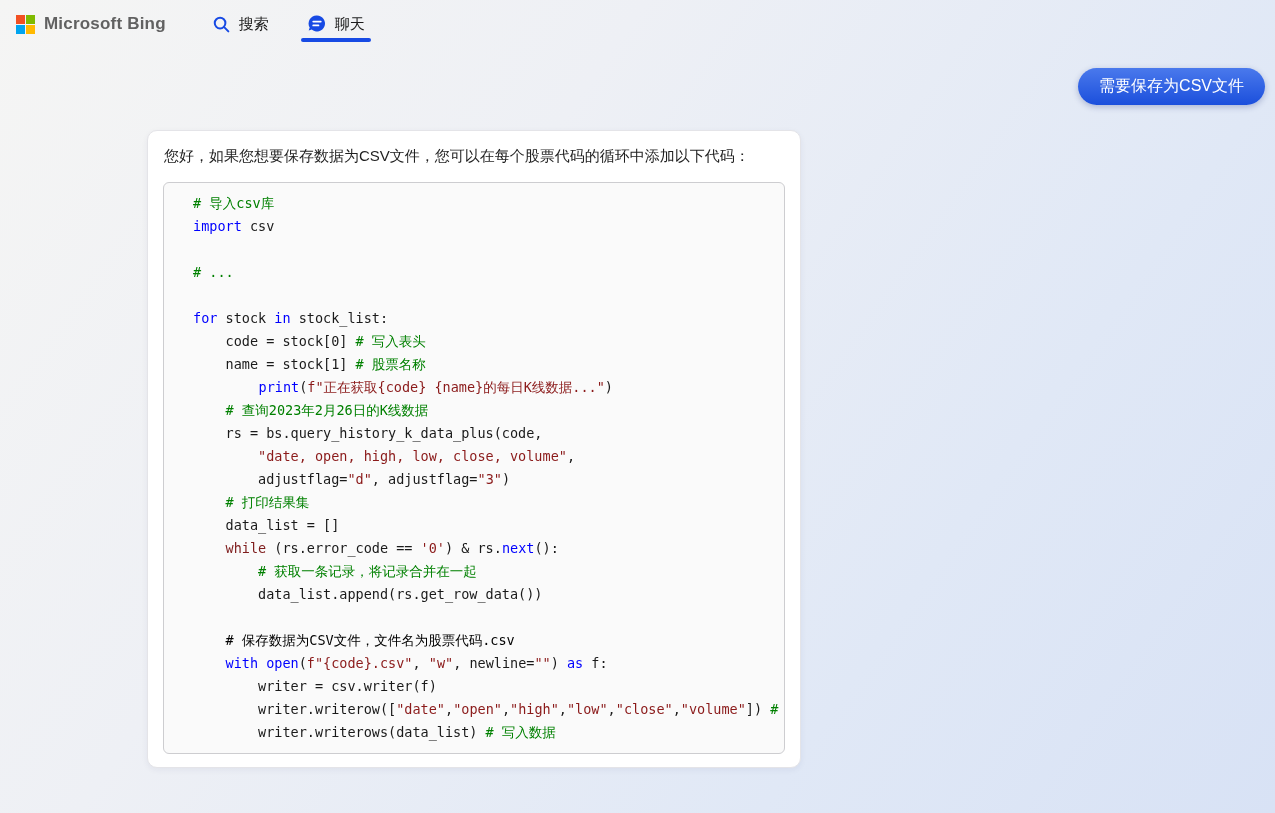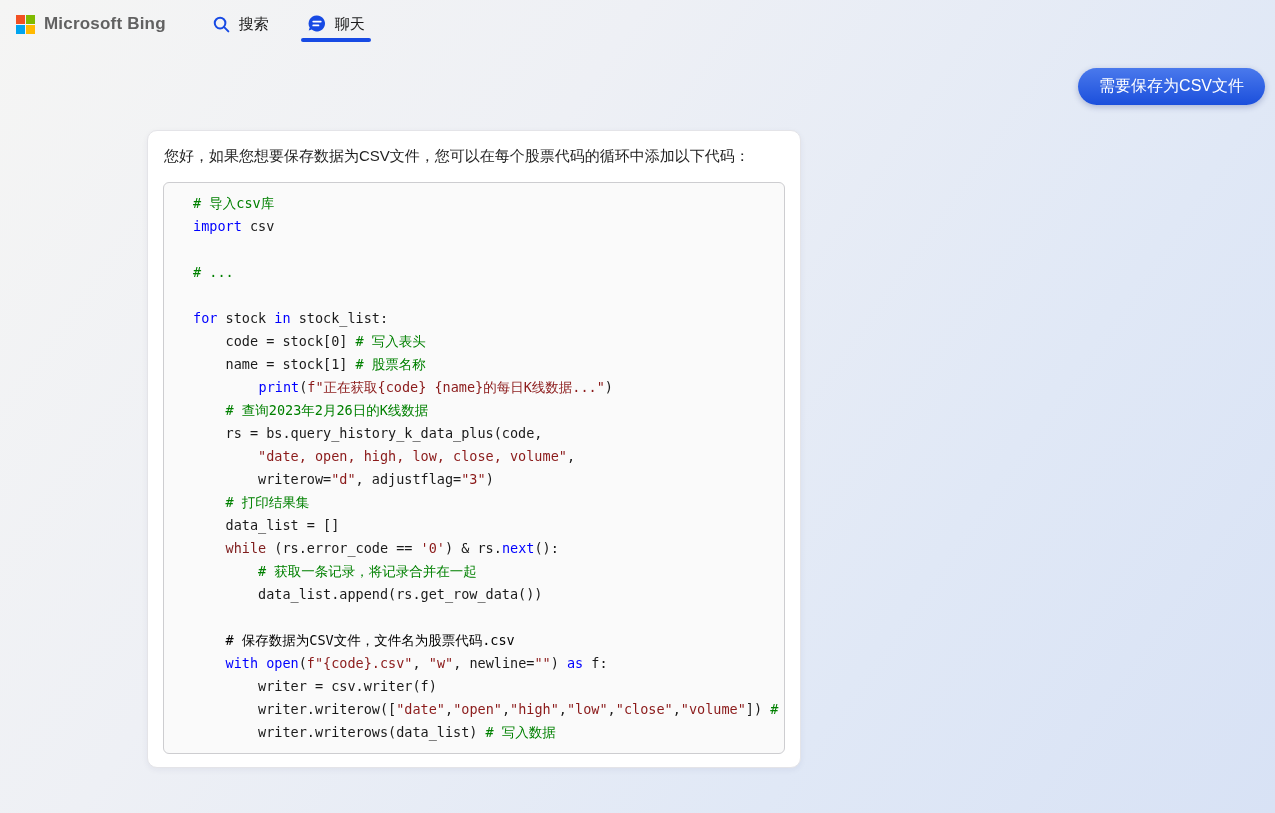--- a/index.html
+++ b/index.html
@@ -156,21 +156,21 @@
       <div class="code-line">&nbsp;</div>
       <div class="code-line"><span style="color: rgb(0, 128, 0);"># ...</span></div>
       <div class="code-line">&nbsp;</div>
       <div class="code-line"><span style="color: rgb(0, 0, 255);">for</span><span style="color: rgb(26, 26, 26);"> stock </span><span style="color: rgb(0, 0, 255);">in</span><span style="color: rgb(26, 26, 26);"> stock_list:</span></div>
       <div class="code-line"><span style="color: rgb(26, 26, 26);">    code = stock[0] </span><span style="color: rgb(0, 128, 0);"># 写入表头</span></div>
       <div class="code-line"><span style="color: rgb(26, 26, 26);">    name = stock[1] </span><span style="color: rgb(0, 128, 0);"># 股票名称</span></div>
       <div class="code-line"><span style="color: rgb(26, 26, 26);">    </span><span style="color: rgb(0, 0, 255); margin-left: 33px;">print</span><span style="color: rgb(26, 26, 26);">(</span><span style="color: rgb(139, 26, 26);">f"正在获取{code} {name}的每日K线数据..."</span><span style="color: rgb(26, 26, 26);">)</span></div>
       <div class="code-line"><span style="color: rgb(26, 26, 26);">    </span><span style="color: rgb(0, 128, 0);"># 查询2023年2月26日的K线数据</span></div>
       <div class="code-line"><span style="color: rgb(26, 26, 26);">    rs = bs.query_history_k_data_plus(code,</span></div>
       <div class="code-line"><span style="color: rgb(26, 26, 26);">        </span><span style="color: rgb(139, 26, 26);">"date, open, high, low, close, volume"</span><span style="color: rgb(26, 26, 26);">,</span></div>
-      <div class="code-line"><span style="color: rgb(26, 26, 26);">        writerow=</span><span style="color: rgb(139, 26, 26);">"d"</span><span style="color: rgb(26, 26, 26);">, adjustflag=</span><span style="color: rgb(139, 26, 26);">"3"</span><span style="color: rgb(26, 26, 26);">)</span></div>
+      <div class="code-line"><span style="color: rgb(26, 26, 26);">        adjustflag=</span><span style="color: rgb(139, 26, 26);">"d"</span><span style="color: rgb(26, 26, 26);">, adjustflag=</span><span style="color: rgb(139, 26, 26);">"3"</span><span style="color: rgb(26, 26, 26);">)</span></div>
       <div class="code-line"><span style="color: rgb(26, 26, 26);">    </span><span style="color: rgb(0, 128, 0);"># 打印结果集</span></div>
       <div class="code-line"><span style="color: rgb(26, 26, 26);">    data_list = []</span></div>
       <div class="code-line"><span style="color: rgb(26, 26, 26);">    </span><span style="color: #7f1d1d;">while</span><span style="color: rgb(26, 26, 26);"> (rs.error_code == </span><span style="color: rgb(139, 26, 26);">'0'</span><span style="color: rgb(26, 26, 26);">) &amp; rs.</span><span style="color: rgb(0, 0, 255);">next</span><span style="color: rgb(26, 26, 26);">():</span></div>
       <div class="code-line"><span style="color: rgb(26, 26, 26);">        </span><span style="color: rgb(0, 128, 0);"># 获取一条记录，将记录合并在一起</span></div>
       <div class="code-line"><span style="color: rgb(26, 26, 26);">        data_list.append(rs.get_row_data())</span></div>
       <div class="code-line">&nbsp;</div>
       <div class="code-line"><span style="color: rgb(26, 26, 26);">    </span><span style="color: #000000;"># 保存数据为CSV文件，文件名为股票代码.csv</span></div>
       <div class="code-line"><span style="color: rgb(26, 26, 26);">    </span><span style="color: rgb(0, 0, 255);">with</span><span style="color: rgb(26, 26, 26);"> </span><span style="color: rgb(0, 0, 255);">open</span><span style="color: rgb(26, 26, 26);">(</span><span style="color: rgb(139, 26, 26);">f"{code}.csv"</span><span style="color: rgb(26, 26, 26);">, </span><span style="color: rgb(139, 26, 26);">"w"</span><span style="color: rgb(26, 26, 26);">, newline=</span><span style="color: rgb(139, 26, 26);">""</span><span style="color: rgb(26, 26, 26);">) </span><span style="color: rgb(0, 0, 255);">as</span><span style="color: rgb(26, 26, 26);"> f:</span></div>
       <div class="code-line"><span style="color: rgb(26, 26, 26);">        writer = csv.writer(f)</span></div>
       <div class="code-line"><span style="color: rgb(26, 26, 26);">        writer.writerow([</span><span style="color: rgb(139, 26, 26);">"date"</span><span style="color: rgb(26, 26, 26);">,</span><span style="color: rgb(139, 26, 26);">"open"</span><span style="color: rgb(26, 26, 26);">,</span><span style="color: rgb(139, 26, 26);">"high"</span><span style="color: rgb(26, 26, 26);">,</span><span style="color: rgb(139, 26, 26);">"low"</span><span style="color: rgb(26, 26, 26);">,</span><span style="color: rgb(139, 26, 26);">"close"</span><span style="color: rgb(26, 26, 26);">,</span><span style="color: rgb(139, 26, 26);">"volume"</span><span style="color: rgb(26, 26, 26);">]) </span><span style="color: rgb(0, 128, 0);"># 写入表头</span></div>

